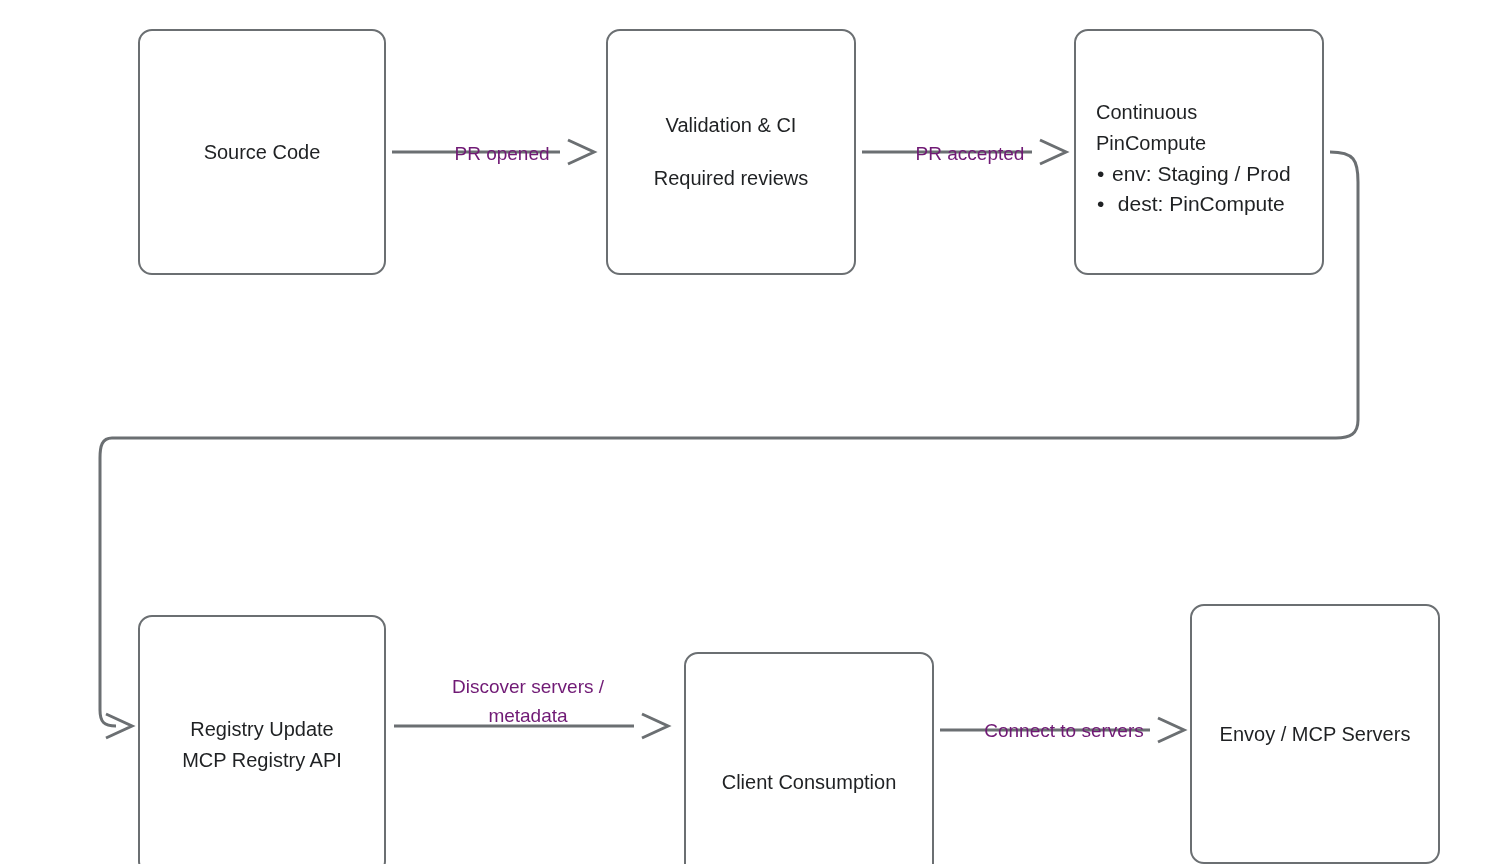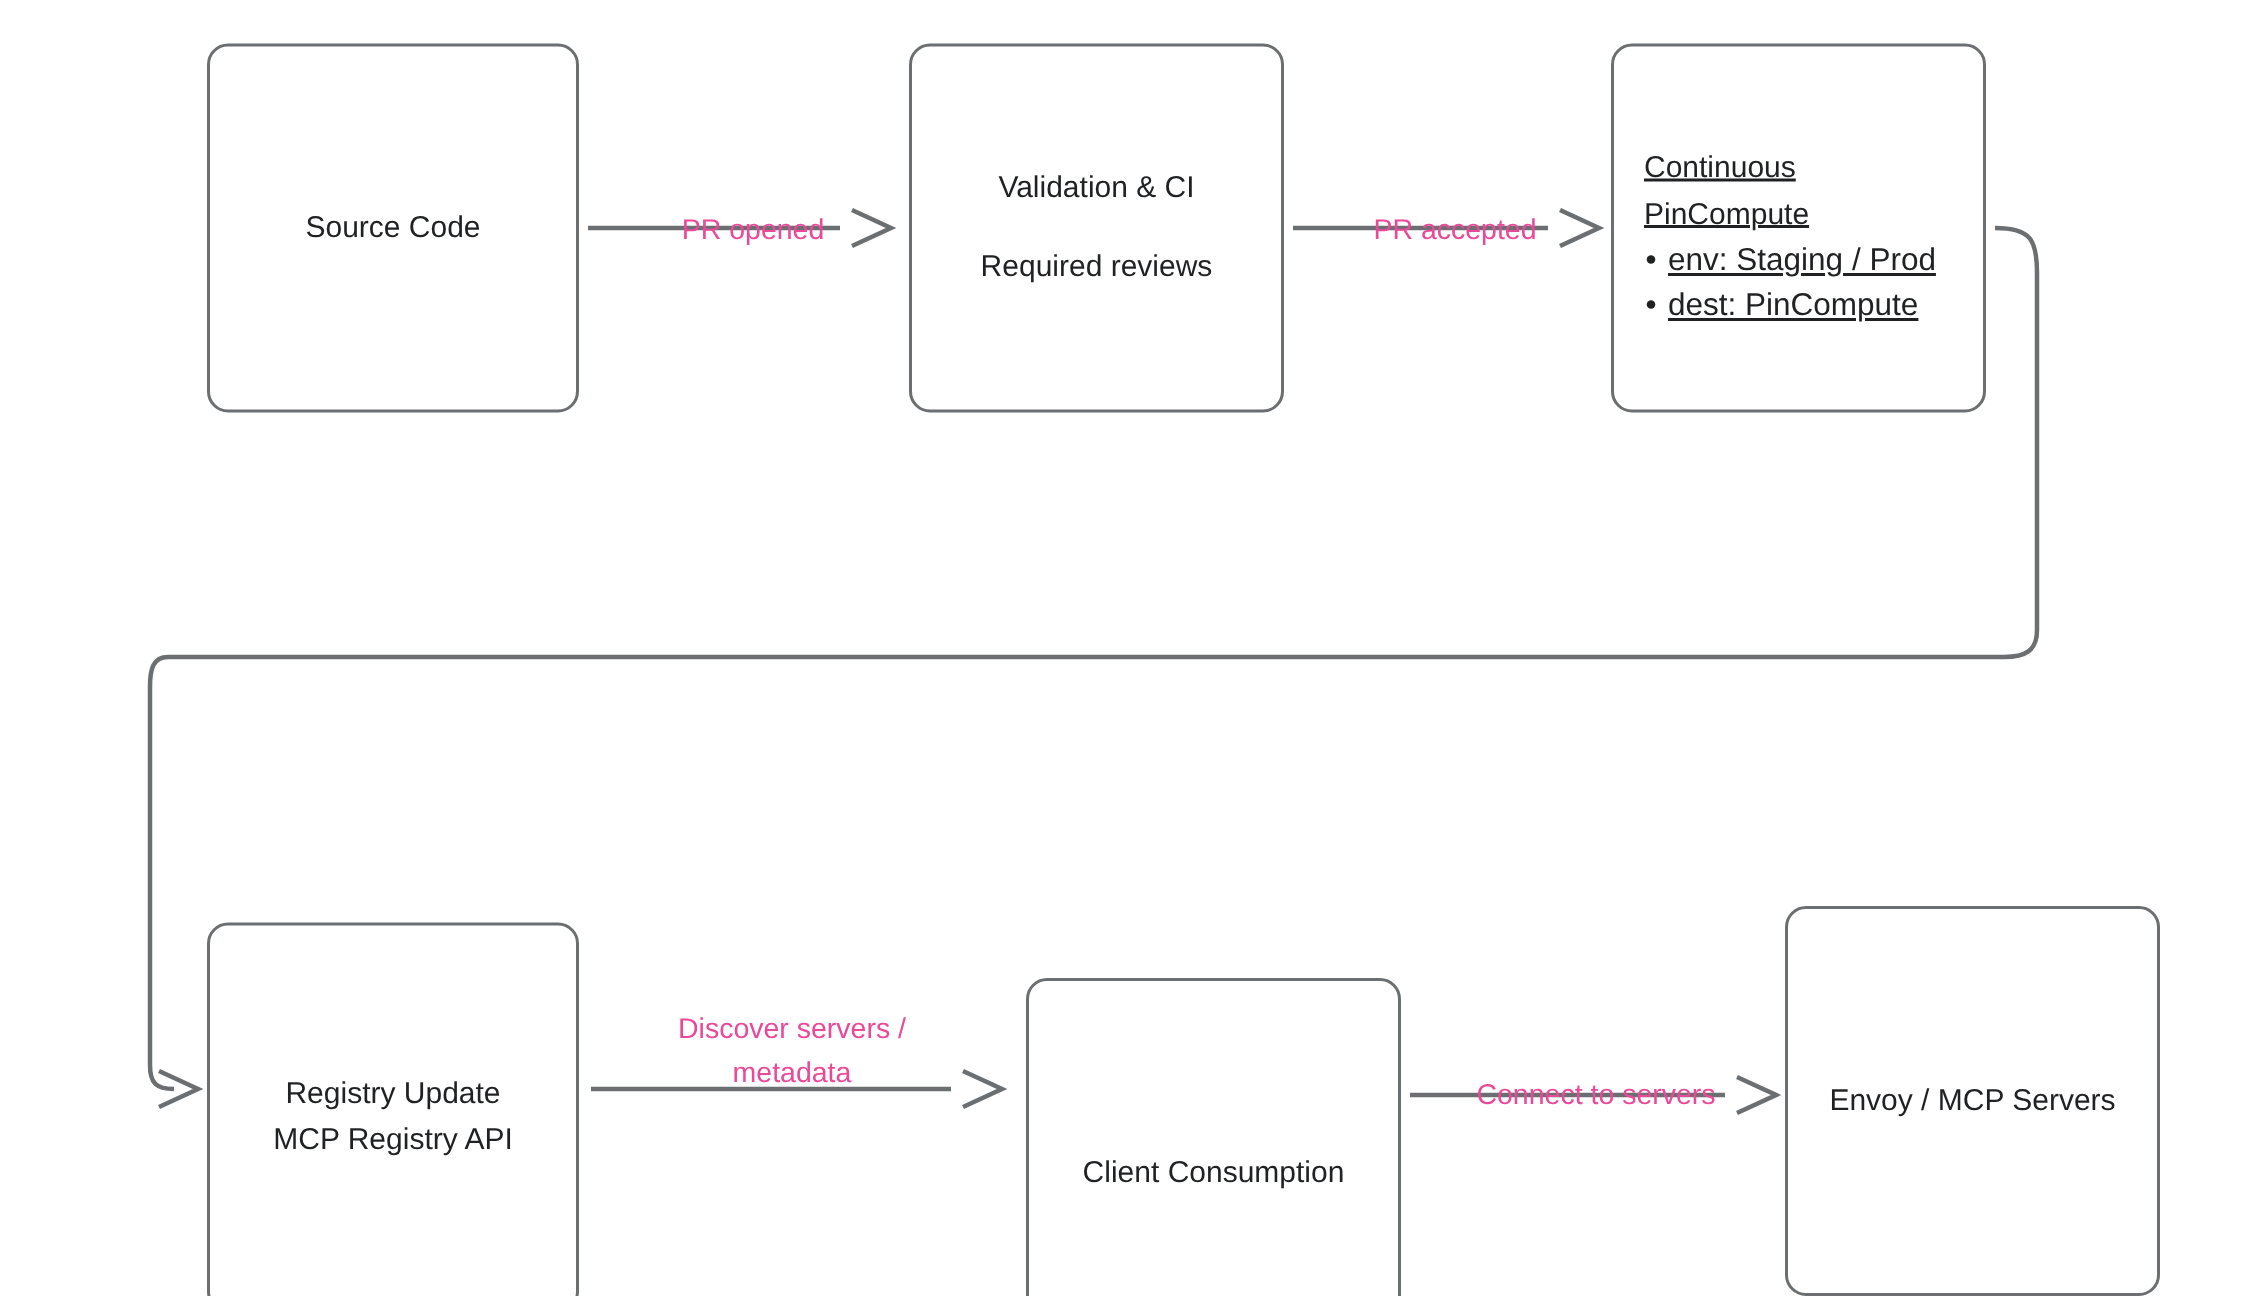--- a/index.html
+++ b/index.html
@@ -26,23 +26,22 @@
     justify-content: center;
     align-items: center;
     color: #1f2123;
     font-size: 20px;
     line-height: 1.55;
     text-align: left;
     padding: 10px 14px;
   }
   .node.left-align {
     align-items: flex-start;
-    text-align: left;
+    text-align: center;
     justify-content: flex-start;
-    text-decoration: underline;
   }
   .node .line { display: block; }
   .node .gap { height: 22px; }
   .bullets {
     list-style: none;
     margin: 0;
     padding: 0;
   }
   .bullets li {
     position: relative;
@@ -51,21 +50,21 @@
     line-height: 1.45;
   }
   .bullets li::before {
     content: "\2022";
     position: absolute;
     left: 1px;
     top: 0;
   }
   .edge-label {
     position: absolute;
-    color: #ec4899;
+    color: #701a75;
     font-size: 19px;
     line-height: 1.5;
     text-align: center;
     white-space: pre-line;
   }
   svg.wires {
     position: absolute;
     left: 0;
     top: 0;
     width: 1510px;

